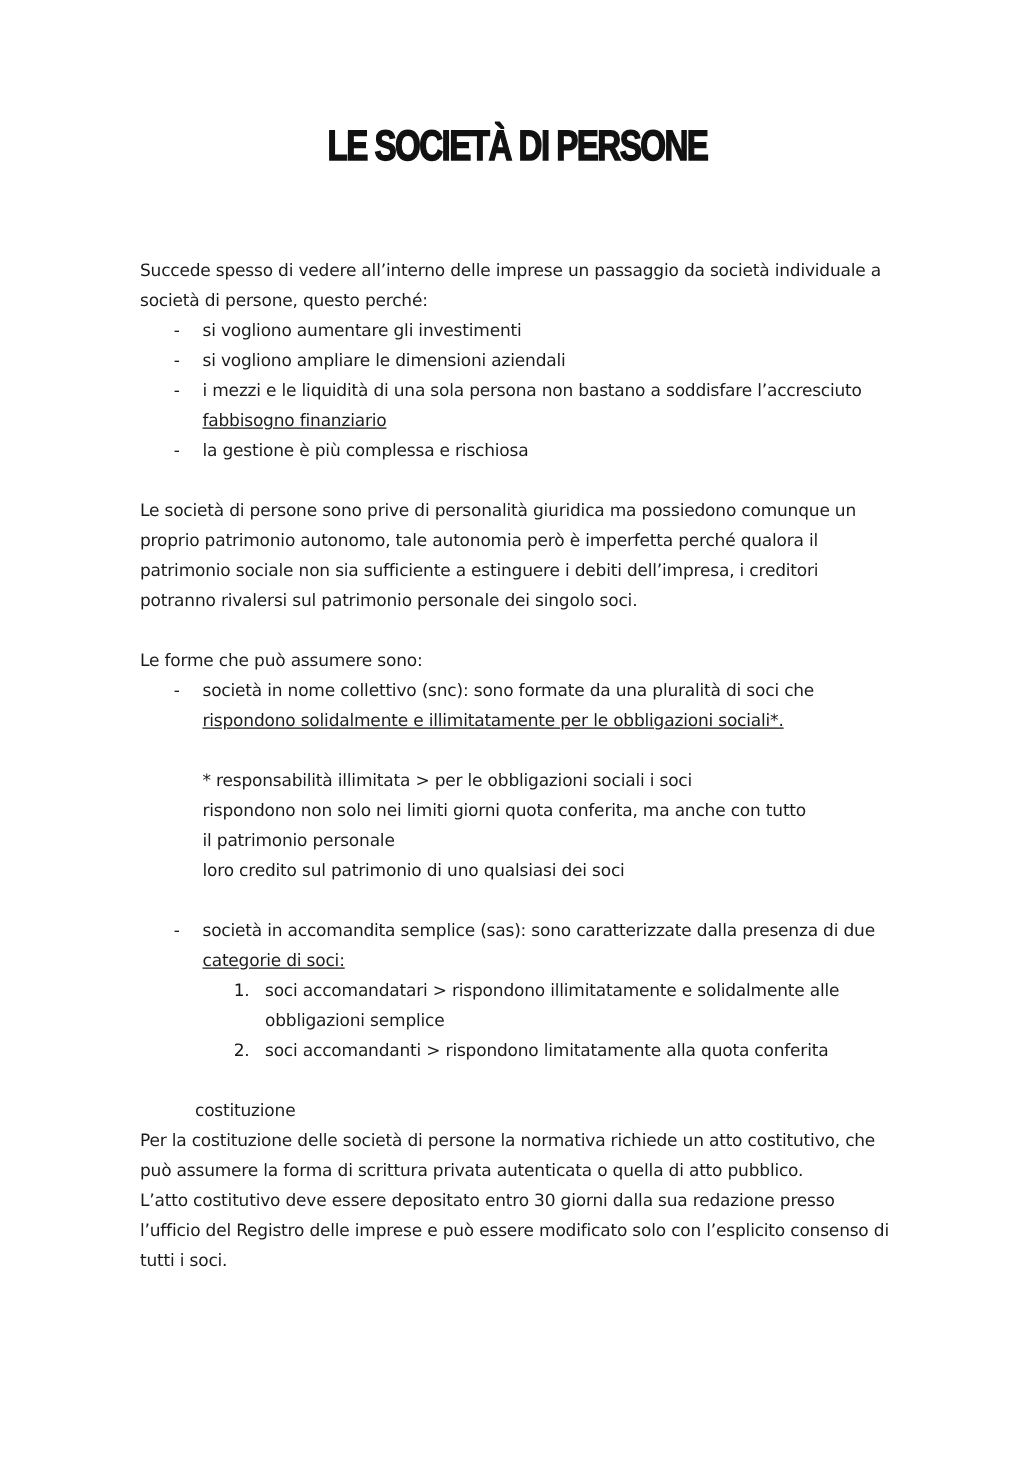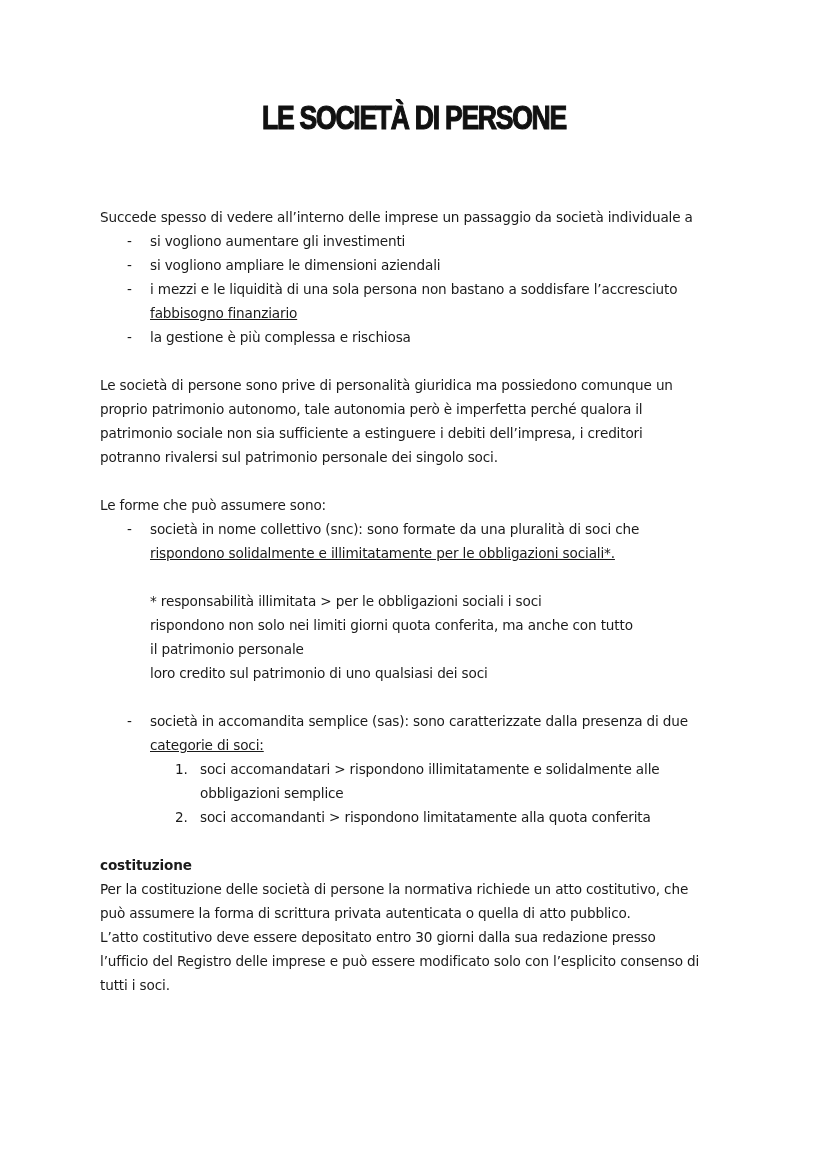--- a/index.html
+++ b/index.html
@@ -2,41 +2,42 @@
 <html><head>
 <meta charset="utf-8">
 <style>
   html, body { margin: 0; padding: 0; background: #ffffff; }
   body { width: 828px; height: 1169px; position: relative; overflow: hidden;
          font-family: "DejaVu Sans", sans-serif; color: #1a1a1a; }
   .title { position: absolute; left: 0; right: 0; top: 98px; text-align: center;
            font-family: "Liberation Sans", sans-serif; font-weight: 900; font-size: 34px;
            letter-spacing: -1.6px; transform: scaleX(0.78); transform-origin: center;
            color: #111; -webkit-text-stroke: 1.2px #111; }
-  .page { position: absolute; left: 100px; top: 205px; width: 640px; }
+  .page { position: absolute; left: 112px; top: 205px; width: 640px; }
   .line { font-size: 13.6px; line-height: 24px; height: 24px; white-space: nowrap; letter-spacing: -0.15px; }
   .gap { height: 24px; }
   .dash { position: absolute; left: 27px; }
   .item { position: relative; }
   .item .t { margin-left: 50px; }
   .cont { margin-left: 50px; text-decoration: underline; }
   .note { margin-left: 50px; }
   .num { position: relative; }
   .num .n { position: absolute; left: 75px; }
   .num .t { margin-left: 100px; }
   .numcont { margin-left: 100px; }
-  .bold { font-weight: bold; }
+  .bold { font-weight: normal; margin-left: 44px; }
 </style>
 </head>
 <body>
 
 <div class="title">LE SOCIETÀ DI PERSONE</div>
 
 <div class="page">
   <div class="line">Succede spesso di vedere all’interno delle imprese un passaggio da società individuale a</div>
+  <div class="line">società di persone, questo perché:</div>
 
   <div class="line item"><span class="dash">-</span><span class="t">si vogliono aumentare gli investimenti</span></div>
   <div class="line item"><span class="dash">-</span><span class="t">si vogliono ampliare le dimensioni aziendali</span></div>
   <div class="line item"><span class="dash">-</span><span class="t">i mezzi e le liquidità di una sola persona non bastano a soddisfare l’accresciuto</span></div>
   <div class="line cont">fabbisogno finanziario</div>
   <div class="line item"><span class="dash">-</span><span class="t">la gestione è più complessa e rischiosa</span></div>
 
   <div class="gap"></div>
 
   <div class="line">Le società di persone sono prive di personalità giuridica ma possiedono comunque un</div>

